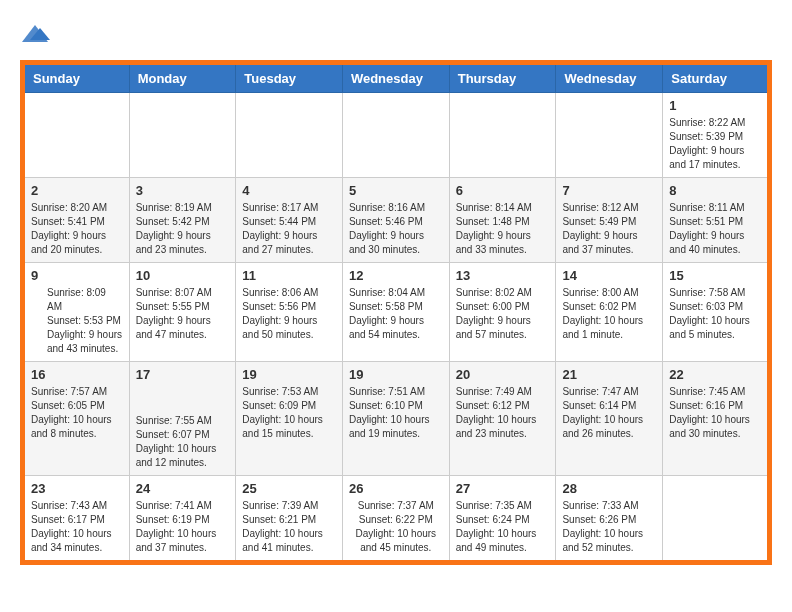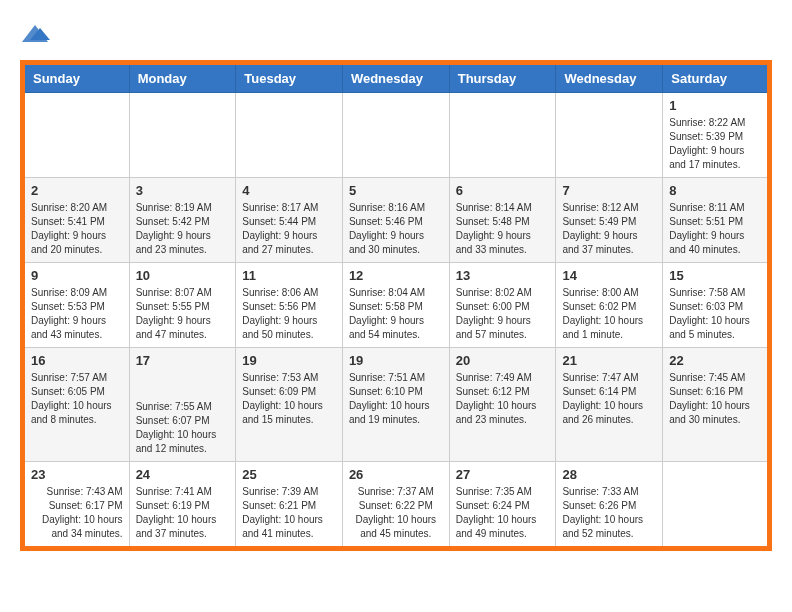--- a/index.html
+++ b/index.html
@@ -157,40 +157,40 @@
         </td>
         <td>
           <span class="day-number">5</span>
           <div class="day-info" style="white-space: pre-line;">Sunrise: 8:16 AM
 Sunset: 5:46 PM
 Daylight: 9 hours and 30 minutes.</div>
         </td>
         <td>
           <span class="day-number">6</span>
           <div class="day-info" style="white-space: pre-line;">Sunrise: 8:14 AM
-Sunset: 5:48 PM
+Sunset: 1:48 PM
 Daylight: 9 hours and 33 minutes.</div>
         </td>
         <td>
           <span class="day-number">7</span>
           <div class="day-info" style="white-space: pre-line;">Sunrise: 8:12 AM
 Sunset: 5:49 PM
 Daylight: 9 hours and 37 minutes.</div>
         </td>
         <td>
           <span class="day-number">8</span>
           <div class="day-info" style="white-space: pre-line;">Sunrise: 8:11 AM
 Sunset: 5:51 PM
 Daylight: 9 hours and 40 minutes.</div>
         </td>
       </tr>
       <tr class="week-row">
         <td>
           <span class="day-number">9</span>
-          <div class="day-info" style="white-space: pre-line;">Sunrise: 8:09 AM
+          <div class="day-info" style="white-space: pre-line; margin-left: 16px;">Sunrise: 8:09 AM
 Sunset: 5:53 PM
 Daylight: 9 hours and 43 minutes.</div>
         </td>
         <td>
           <span class="day-number">10</span>
           <div class="day-info" style="white-space: pre-line;">Sunrise: 8:07 AM
 Sunset: 5:55 PM
 Daylight: 9 hours and 47 minutes.</div>
         </td>
         <td>
@@ -264,21 +264,21 @@
         <td>
           <span class="day-number">22</span>
           <div class="day-info" style="white-space: pre-line;">Sunrise: 7:45 AM
 Sunset: 6:16 PM
 Daylight: 10 hours and 30 minutes.</div>
         </td>
       </tr>
       <tr class="week-row">
         <td>
           <span class="day-number">23</span>
-          <div class="day-info" style="white-space: pre-line; text-align: right;">Sunrise: 7:43 AM
+          <div class="day-info" style="white-space: pre-line;">Sunrise: 7:43 AM
 Sunset: 6:17 PM
 Daylight: 10 hours and 34 minutes.</div>
         </td>
         <td>
           <span class="day-number">24</span>
           <div class="day-info" style="white-space: pre-line;">Sunrise: 7:41 AM
 Sunset: 6:19 PM
 Daylight: 10 hours and 37 minutes.</div>
         </td>
         <td>

